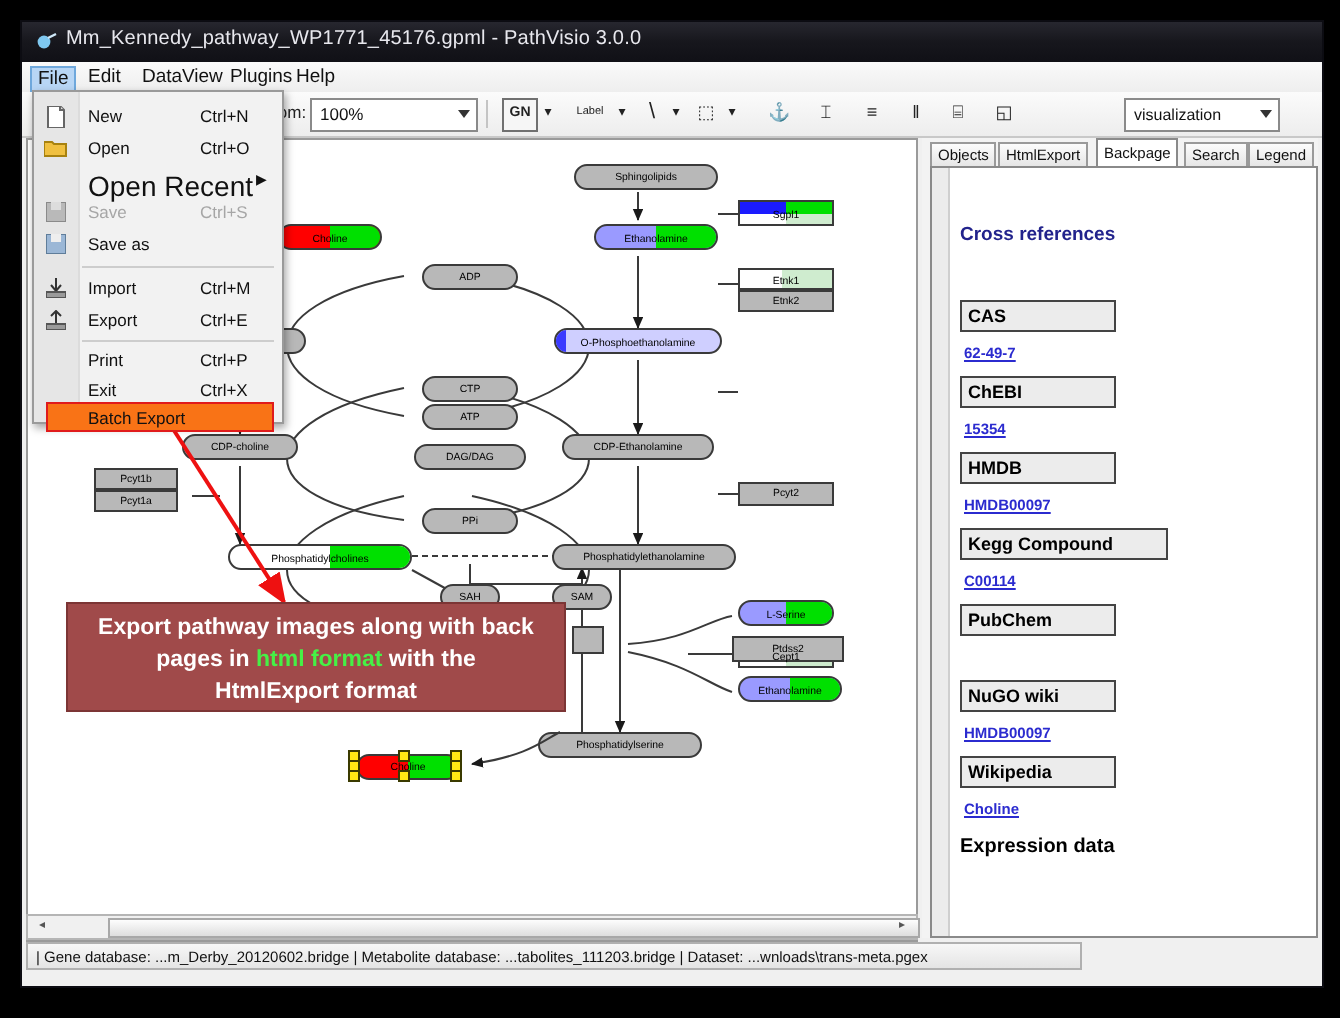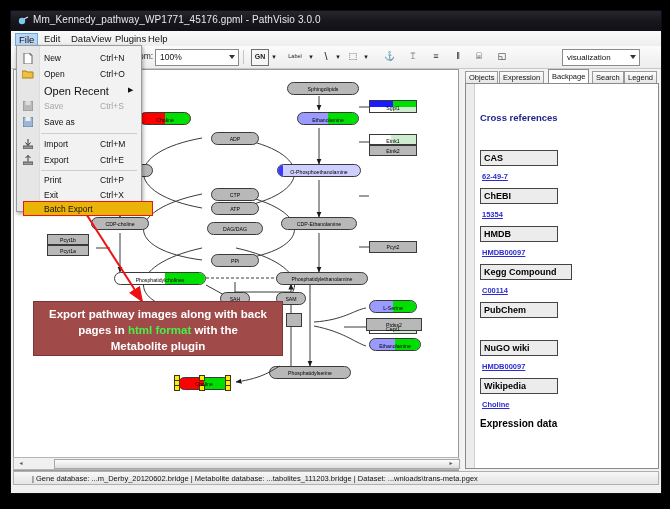--- a/index.html
+++ b/index.html
@@ -81,23 +81,23 @@
   #bpscrollL{position:absolute;left:0;top:0;width:8px;height:100%;background:#ececec;border-right:1px solid #cfcfcf;}
   .bph{position:absolute;left:14px;font-size:9.5px;font-weight:bold;color:#22238c;}
   .secbox{position:absolute;left:14px;width:78px;height:16px;background:#ececec;
        border:1px solid #444;font-size:9px;font-weight:bold;color:#000;
        display:flex;align-items:center;padding-left:3px;box-sizing:border-box;}
   .lnk{position:absolute;left:16px;font-size:7.5px;color:#2b2bcf;text-decoration:underline;font-weight:bold;}
   .plain{position:absolute;left:16px;font-size:7.5px;color:#000;}
   .expr{position:absolute;left:14px;font-size:10px;font-weight:bold;color:#000;}
 
   
-  #status{position:absolute;left:2px;top:460px;width:646px;height:14px;
+  #status{position:absolute;left:2px;top:460px;width:528px;height:14px;
        background:linear-gradient(180deg,#f7f7f7,#e4e4e4);border:1px solid #b0b0b0;
-       font-size:7.5px;color:#111;line-height:14px;padding-left:18px;box-sizing:border-box;
+       font-size:7.5px;color:#111;line-height:14px;padding-left:4px;box-sizing:border-box;
        white-space:nowrap;overflow:hidden;}
 </style>
 </head>
 <body>
 
 <div id="frame">
  <div id="win">
 
   <div id="titlebar">
     <svg class="tico" viewBox="0 0 12 12">
@@ -372,21 +372,21 @@
 
     <div class="mrow" style="position:absolute;left:1px;top:20px;width:122px;height:16px;">
       <svg style="position:absolute;left:4px;top:4px;" width="12" height="9" viewBox="0 0 12 9">
             <path d="M0 1h4l1 1h6v6H0z" fill="#f0c040" stroke="#a8820f"></path>
           </svg>
       <span style="position:absolute;left:26px;top:3px;font-size:8.5px;color:#111;">Open</span>
       <span style="position:absolute;left:82px;top:3px;font-size:8.5px;color:#111;">Ctrl+O</span>
     </div>
 
     <div class="mrow" style="position:absolute;left:1px;top:36px;width:122px;height:16px;">
-      <span style="position:absolute;left:26px;top:3px;font-size:11px;color:#111;">Open Recent</span>
+      <span style="position:absolute;left:26px;top:3px;font-size:14px;color:#111;">Open Recent</span>
       <span style="position:absolute;left:110px;top:4px;font-size:7px;color:#111;">▶</span>
     </div>
 
     <div class="mrow" style="position:absolute;left:1px;top:52px;width:122px;height:16px;">
       <svg style="position:absolute;left:5px;top:3px;" width="10" height="10" viewBox="0 0 10 10">
             <rect width="10" height="10" fill="#b9b9b9" stroke="#8a8a8a"></rect>
             <rect x="2.5" y="0" width="5" height="4" fill="#ddd"></rect>
           </svg>
       <span style="position:absolute;left:26px;top:3px;font-size:8.5px;color:#a6a6a6;">Save</span>
       <span style="position:absolute;left:82px;top:3px;font-size:8.5px;color:#a6a6a6;">Ctrl+S</span>
@@ -425,44 +425,44 @@
     <div class="mrow" style="position:absolute;left:1px;top:126px;width:122px;height:16px;">
       <span style="position:absolute;left:26px;top:3px;font-size:8.5px;color:#111;">Print</span>
       <span style="position:absolute;left:82px;top:3px;font-size:8.5px;color:#111;">Ctrl+P</span>
     </div>
 
     <div class="mrow" style="position:absolute;left:1px;top:141px;width:122px;height:16px;">
       <span style="position:absolute;left:26px;top:3px;font-size:8.5px;color:#111;">Exit</span>
       <span style="position:absolute;left:82px;top:3px;font-size:8.5px;color:#111;">Ctrl+X</span>
     </div>
 
-    <div class="mrow" style="position:absolute;left:6px;top:155px;width:130px;height:15px;border:1.5px solid #e01b1b;box-sizing:border-box;background:#eab308;">
+    <div class="mrow" style="position:absolute;left:6px;top:155px;width:114px;height:15px;border:1.5px solid #e01b1b;box-sizing:border-box;background:#f97316;">
       <span style="position:absolute;left:20px;top:2px;font-size:8.5px;color:#111;">Batch Export</span>
     </div>
   </div>
 
   <svg style="position:absolute;left:0;top:0;width:650px;height:482px;z-index:39;pointer-events:none;">
     <defs>
           <marker id="red" markerWidth="9" markerHeight="9" refX="7" refY="3.2" orient="auto">
       <path d="M0,0 L8,3.2 L0,6.4 z" fill="#ee1111"></path>
           </marker>
         </defs>
     <path d="M72,198 L131,290" stroke="#ee1111" stroke-width="2" fill="none" marker-end="url(#red)"></path>
   </svg>
 
   <div id="callout">
     <div><span>Export pathway images along with back</span></div>
     <div><span>pages in </span><span class="grn">html format</span><span> with the</span></div>
-    <div><span>Metabolite plugin</span></div>
+    <div><span>HtmlExport format</span></div>
   </div>
 
   <div id="right">
     <div id="tabs">
       <div class="tab" style="left:0px;">Objects</div>
-      <div class="tab" style="left:34px;">Expression</div>
+      <div class="tab" style="left:34px;">HtmlExport</div>
       <div class="tab active" style="left:83px;">Backpage</div>
       <div class="tab" style="left:127px;">Search</div>
       <div class="tab" style="left:159px;">Legend</div>
     </div>
 
     <div id="bp">
       <div id="bpscrollL"></div>
 
       <div class="bph" style="top:28px;">Cross references</div>
 
@@ -474,21 +474,21 @@
       <div class="secbox" style="top:104px;">
             <span>ChEBI</span>
           </div>
       <div class="lnk" style="top:126px;">15354</div>
 
       <div class="secbox" style="top:142px;">
             <span>HMDB</span>
           </div>
       <div class="lnk" style="top:164px;">HMDB00097</div>
 
-      <div class="secbox" style="top:180px;width:92px;">
+      <div class="secbox" style="top:180px;width:104px;">
             <span>Kegg Compound</span>
           </div>
       <div class="lnk" style="top:202px;text-align:center;">C00114</div>
 
       <div class="secbox" style="top:218px;">
             <span>PubChem</span>
           </div>
       <div class="plain" style="top:256px;">305</div>
 
       <div class="secbox" style="top:256px;">

